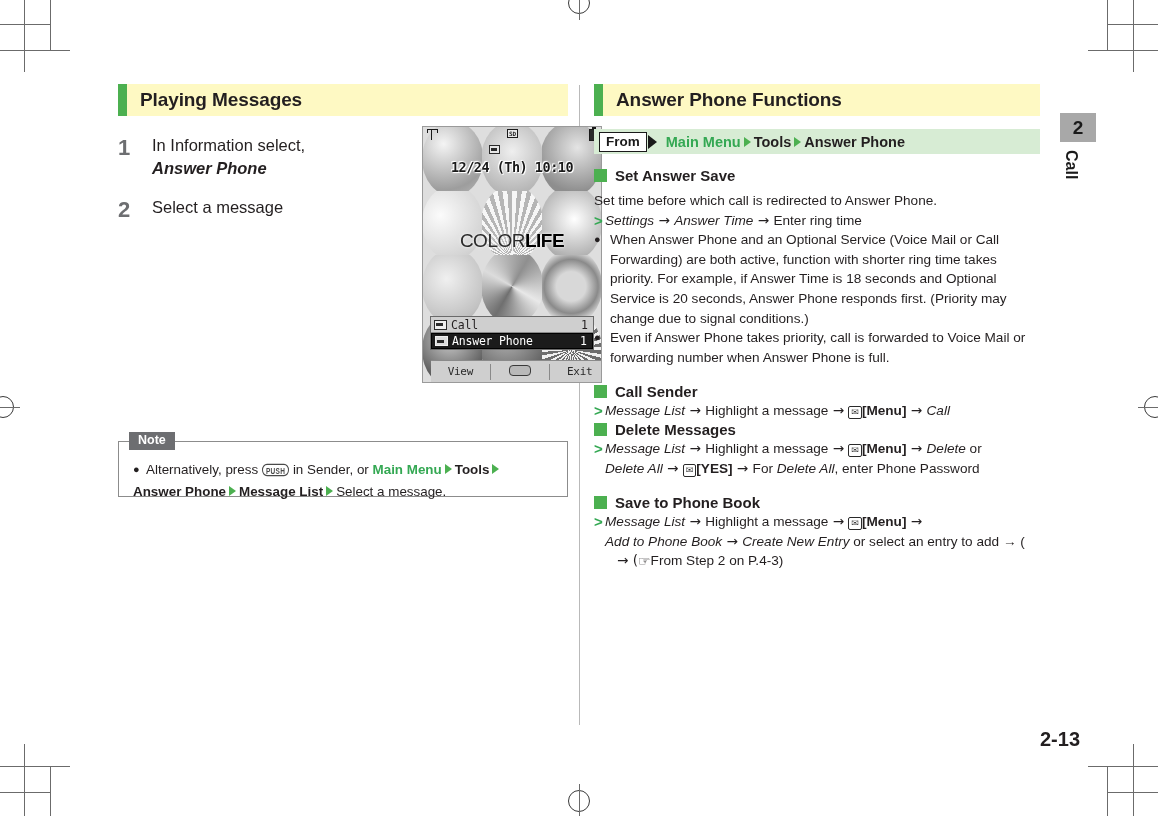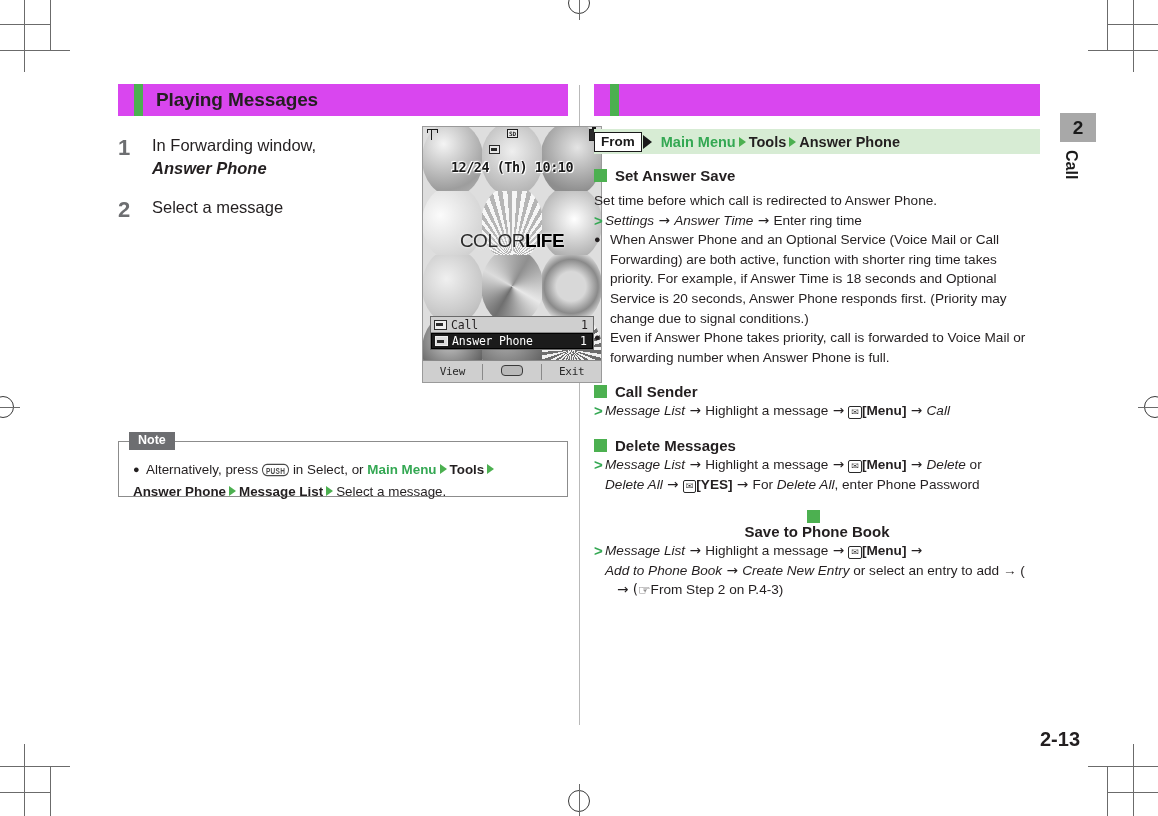--- a/index.html
+++ b/index.html
@@ -30,23 +30,22 @@
   .page { position:absolute; left:0; top:0; width:1158px; height:816px; }
 
   .col-left  { position:absolute; left:118px; top:84px; width:450px; }
   .col-right { position:absolute; left:594px; top:84px; width:446px; }
 
   .col-divider { position:absolute; left:579px; top:85px; width:1px; height:640px; background:#b9b9b9; }
 
   
   .sec-head {
     display:flex; align-items:center;
-    background:#d946ef;
+    background:#fef9c3;
     height:32px;
-    padding-left:16px;
   }
   .sec-head .bar { width:9px; height:32px; background:#4cb050; flex:0 0 auto; }
   .sec-head .txt {
     font-size:19px; font-weight:bold; color:#231f20;
     padding-left:13px; letter-spacing:-0.1px;
   }
 
   
   .intro {
     font-size:15.3px; font-weight:bold; line-height:22.5px;
@@ -180,39 +179,39 @@
   .ph-ico {
     width:13px; height:10px; flex:0 0 auto; margin-right:4px;
     border:1.2px solid #2a2a2a; background:#efefef; position:relative;
   }
   .ph-info-row.sel .ph-ico { background:#dcdcdc; border-color:#efefef; }
   .ph-ico:before{content:"";position:absolute;left:1px;top:2.5px;width:7px;height:3px;background:#2a2a2a;}
   .ph-lbl { flex:1 1 auto; letter-spacing:-0.2px; }
   .ph-cnt { flex:0 0 auto; padding-right:2px; }
 
   .ph-soft {
-    position:absolute; left:0; bottom:0; width:100%; height:22px;
+    position:absolute; left:8px; bottom:0; width:100%; height:22px;
     background:#cfcfcf; border-top:1px solid #8a8a8a;
     display:flex; align-items:center;
   }
   .ph-soft > div {
     flex:1 1 0; text-align:center; font-size:11px; color:#2a2a2a;
     letter-spacing:-0.3px;
   }
   .ph-soft .divi { flex:0 0 auto; width:1px; height:16px; background:#8a8a8a; }
   .ph-key {
     display:inline-block; width:22px; height:11px; border:1.4px solid #3a3a3a;
     border-radius:4px; background:#b9b9b9;
   }
 
   
   .crumb {
     display:flex; align-items:center;
     background:#d7ecd4; height:25px; margin-top:13px;
-    font-size:14.5px; font-weight:bold;
+    padding-left:5px; font-size:14.5px; font-weight:bold;
   }
   .crumb .frombox {
     border:1.6px solid #1a1a1a; background:#fff;
     font-size:13.5px; font-weight:bold; color:#1a1a1a;
     padding:0 6px; line-height:18px; height:20px;
     display:flex; align-items:center;
   }
   .crumb .tri-dark {
     width:0;height:0;border-left:9px solid #1a1a1a;
     border-top:7px solid transparent;border-bottom:7px solid transparent;
@@ -318,21 +317,21 @@
       <div class="bar"></div>
       <div class="txt">Playing Messages</div>
     </div>
 
 
     <div class="steps">
       <div class="step" style="margin-bottom:16px;">
         <div class="step-num">1</div>
         <div class="step-body">
           <div class="step-title">
-            <span>In Forwarding window,</span>
+            <span>In Information select,</span>
           </div>
           <div class="step-title">
             <span class="em">Answer Phone</span>
           </div>
         </div>
       </div>
 
       <div class="step">
         <div class="step-num">2</div>
         <div class="step-body">
@@ -342,21 +341,21 @@
         </div>
       </div>
     </div>
   </div>
 
   <div class="notebox">
     <div class="note-tab">Note</div>
     <div class="note-body">
       <span class="note-bullet">●</span><span>Alternatively, press</span>
       <span class="kbd-push">PUSH</span>
-      <span>in Select, or</span>
+      <span>in Sender, or</span>
       <span class="g-green">Main Menu</span><span class="tri"></span><span class="g-bold">Tools</span><span class="tri"></span><br>
       <span class="g-bold">Answer Phone</span><span class="tri"></span><span class="g-bold">Message List</span><span class="tri"></span><span>Select a message.</span>
     </div>
   </div>
 
   <div class="phone">
     <div class="ph-wall">
       <div class="ph-row" style="top:0;">
         <div class="ph-cell">
             <div class="ph-circ" style="background:radial-gradient(circle at 35% 30%,#f4f4f4,#9d9d9d 70%,#bdbdbd);"></div>
@@ -435,20 +434,21 @@
       <div><span class="ph-key"></span></div>
       <div class="divi"></div>
       <div>Exit</div>
     </div>
   </div>
 
   <div class="col-right">
 
     <div class="sec-head">
       <div class="bar"></div>
+      <div class="txt">Answer Phone Functions</div>
     </div>
 
     <div class="crumb">
       <div class="frombox">From</div>
       <div class="tri-dark"></div>
       <span class="g-green">Main Menu</span>
         <span class="tri"></span>
         <span>Tools</span>
         <span class="tri"></span>
         <span>Answer Phone</span>
@@ -478,32 +478,32 @@
       <div class="sq"></div>
       <span>Call Sender</span>
     </div>
     <div class="arrow-row" style="margin-top:1px;">
       <div class="gt">&gt;</div>
       <div class="rtxt">
         <span class="bi">Message List</span><span class="arw"> → </span><span>Highlight a message</span><span class="arw"> → </span><span class="mailkey">✉</span><span class="g-bold">[Menu]</span><span class="arw"> → </span><span class="bi">Call</span>
       </div>
     </div>
 
-    <div class="sub-head" style="margin-top:16px;">
+    <div class="sub-head" style="margin-top:0;">
       <div class="sq"></div>
       <span>Delete Messages</span>
     </div>
     <div class="arrow-row" style="margin-top:1px;">
       <div class="gt">&gt;</div>
       <div class="rtxt">
         <span class="bi">Message List</span><span class="arw"> → </span><span>Highlight a message</span><span class="arw"> → </span><span class="mailkey">✉</span><span class="g-bold">[Menu]</span><span class="arw"> → </span><span class="bi">Delete</span><span> or </span><br><span class="bi">Delete All</span><span class="arw"> → </span><span class="mailkey">✉</span><span class="g-bold">[YES]</span><span class="arw"> → </span><span>For </span><span class="bi">Delete All</span><span>, enter Phone Password</span>
       </div>
     </div>
 
-    <div class="sub-head" style="margin-top:16px;flex-direction:column;">
+    <div class="sub-head" style="margin-top:16px;">
       <div class="sq"></div>
       <span>Save to Phone Book</span>
     </div>
     <div class="arrow-row" style="margin-top:1px;">
       <div class="gt">&gt;</div>
       <div class="rtxt">
         <span class="bi">Message List</span><span class="arw"> → </span><span>Highlight a message</span><span class="arw"> → </span><span class="mailkey">✉</span><span class="g-bold">[Menu]</span><span class="arw"> → </span><br><span class="bi">Add to Phone Book</span><span class="arw"> → </span><span class="bi">Create New Entry</span><span> or select an entry to add → (</span><br>
         <span style="display:inline-block;width:12px;"></span><span class="arw">→ (</span><span class="hand-ref">☞</span><span>From Step 2 on P.4-3)</span>
       </div>
     </div>

